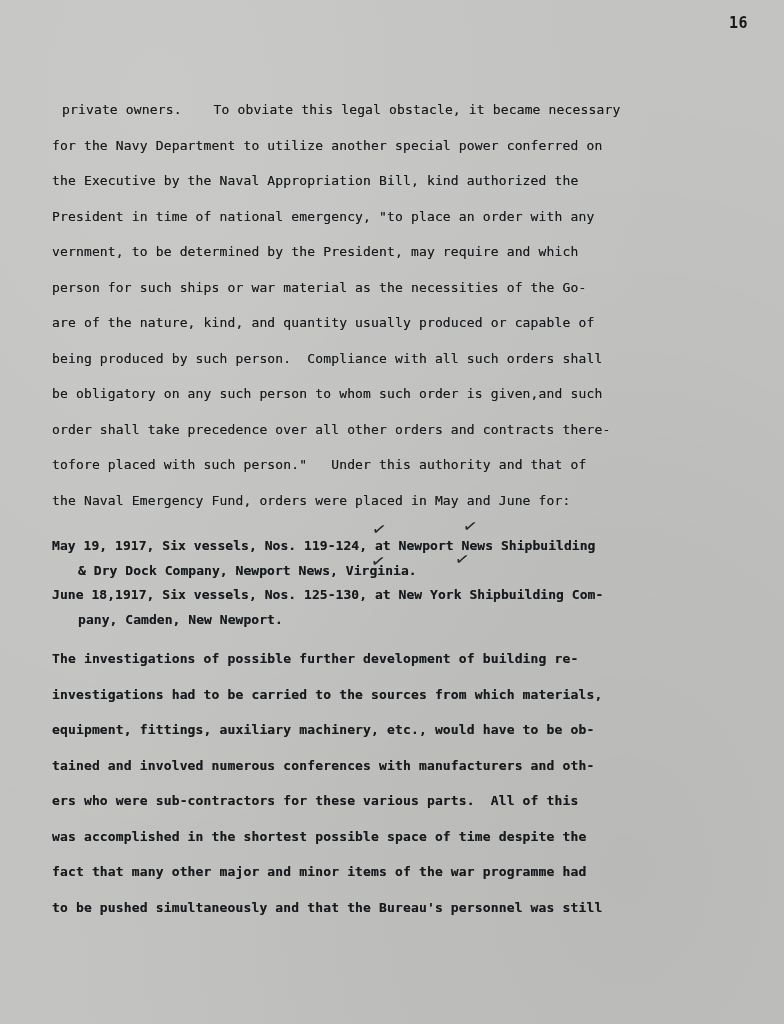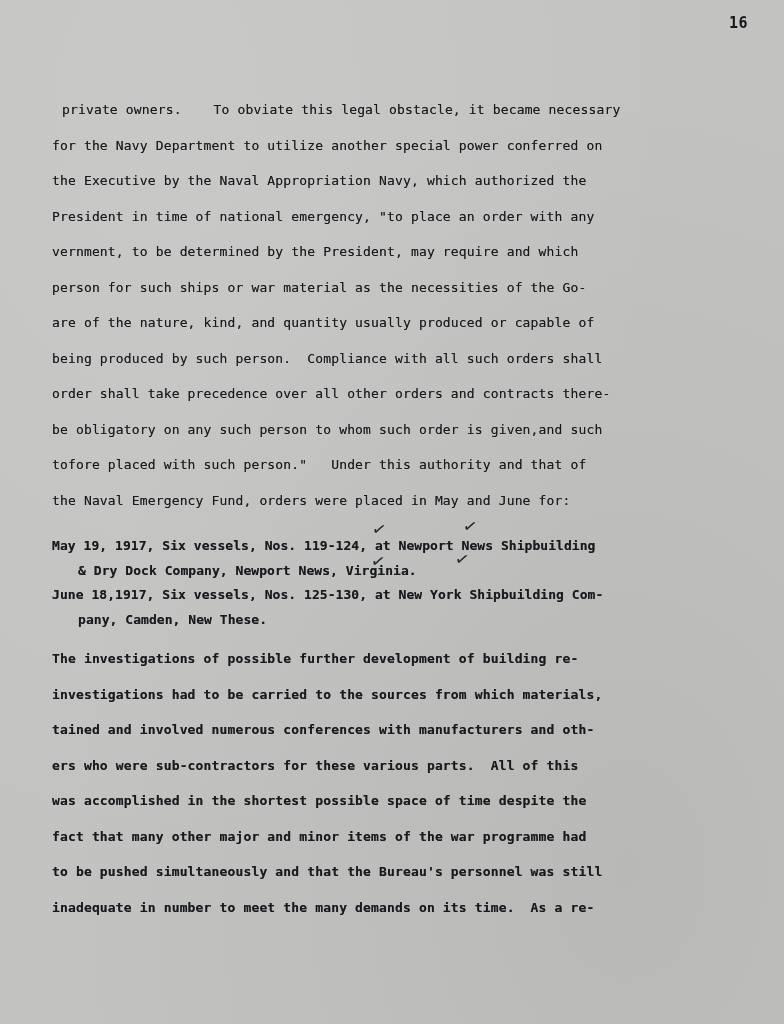--- a/index.html
+++ b/index.html
@@ -99,48 +99,48 @@
 
 <div class="page">
 
   <div class="page-number">16</div>
 
   <div class="body-text">
 
     <div class="para block-main">
       <div class="line">private owners.    To obviate this legal obstacle, it became necessary</div>
       <div class="line">for the Navy Department to utilize another special power conferred on</div>
-      <div class="line">the Executive by the Naval Appropriation Navy, which authorized the</div>
+      <div class="line">the Executive by the Naval Appropriation Bill, kind authorized the</div>
       <div class="line">President in time of national emergency, "to place an order with any</div>
       <div class="line">vernment, to be determined by the President, may require and which</div>
       <div class="line">person for such ships or war material as the necessities of the Go-</div>
       <div class="line">are of the nature, kind, and quantity usually produced or capable of</div>
       <div class="line">being produced by such person.  Compliance with all such orders shall</div>
+      <div class="line">be obligatory on any such person to whom such order is given,and such</div>
       <div class="line">order shall take precedence over all other orders and contracts there-</div>
-      <div class="line">be obligatory on any such person to whom such order is given,and such</div>
       <div class="line">tofore placed with such person."   Under this authority and that of</div>
       <div class="line">the Naval Emergency Fund, orders were placed in May and June for:</div>
     </div>
 
     <div class="para block-orders">
       <div class="line">May 19, 1917, Six vessels, Nos. 119-124, at Newport News Shipbuilding</div>
       <div class="line sub">&amp; Dry Dock Company, Newport News, Virginia.</div>
       <div class="line">June 18,1917, Six vessels, Nos. 125-130, at New York Shipbuilding Com-</div>
-      <div class="line sub">pany, Camden, New These.</div>
+      <div class="line sub">pany, Camden, New Newport.</div>
     </div>
 
     <div class="para block-final">
       <div class="line">The investigations of possible further development of building re-</div>
       <div class="line">investigations had to be carried to the sources from which materials,</div>
+      <div class="line">equipment, fittings, auxiliary machinery, etc., would have to be ob-</div>
       <div class="line">tained and involved numerous conferences with manufacturers and oth-</div>
       <div class="line">ers who were sub-contractors for these various parts.  All of this</div>
       <div class="line">was accomplished in the shortest possible space of time despite the</div>
       <div class="line">fact that many other major and minor items of the war programme had</div>
       <div class="line">to be pushed simultaneously and that the Bureau's personnel was still</div>
-      <div class="line">inadequate in number to meet the many demands on its time.  As a re-</div>
     </div>
 
   </div>
 
   <div class="handmark mark1">✓</div>
   <div class="handmark mark2">✓</div>
   <div class="handmark mark3">✓</div>
   <div class="handmark mark4">✓</div>
 
   <div class="grain"></div>

